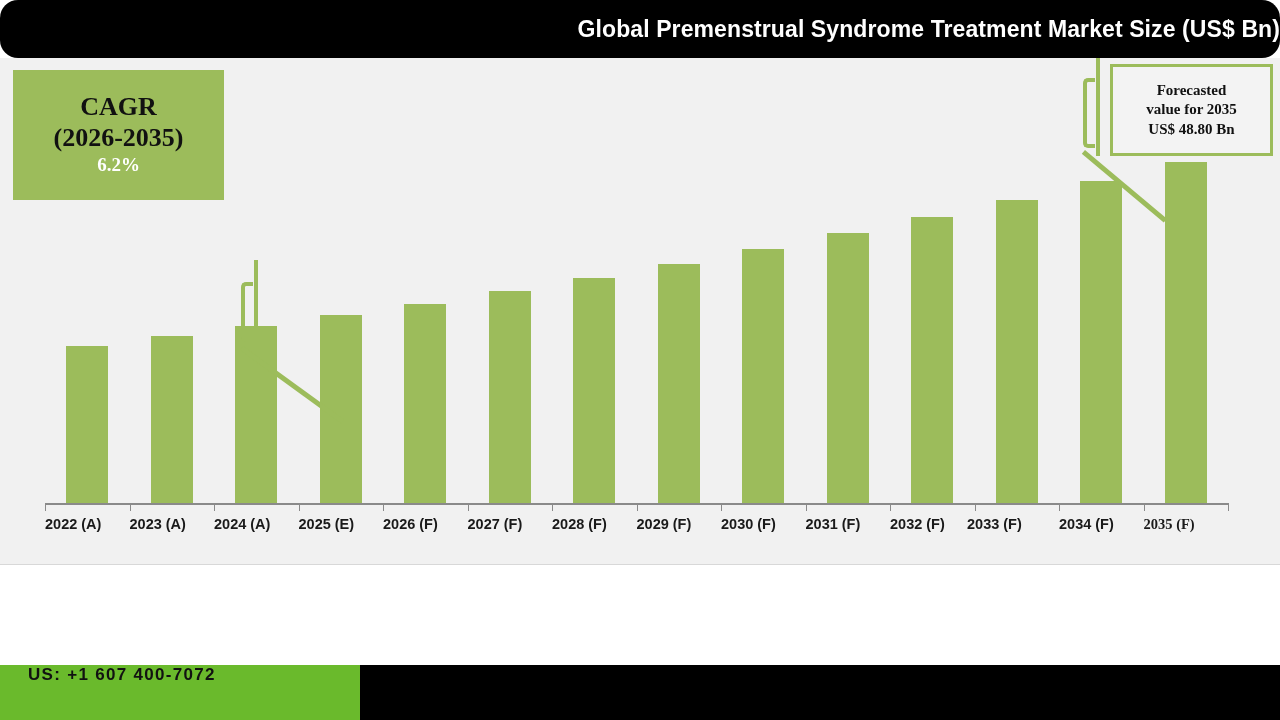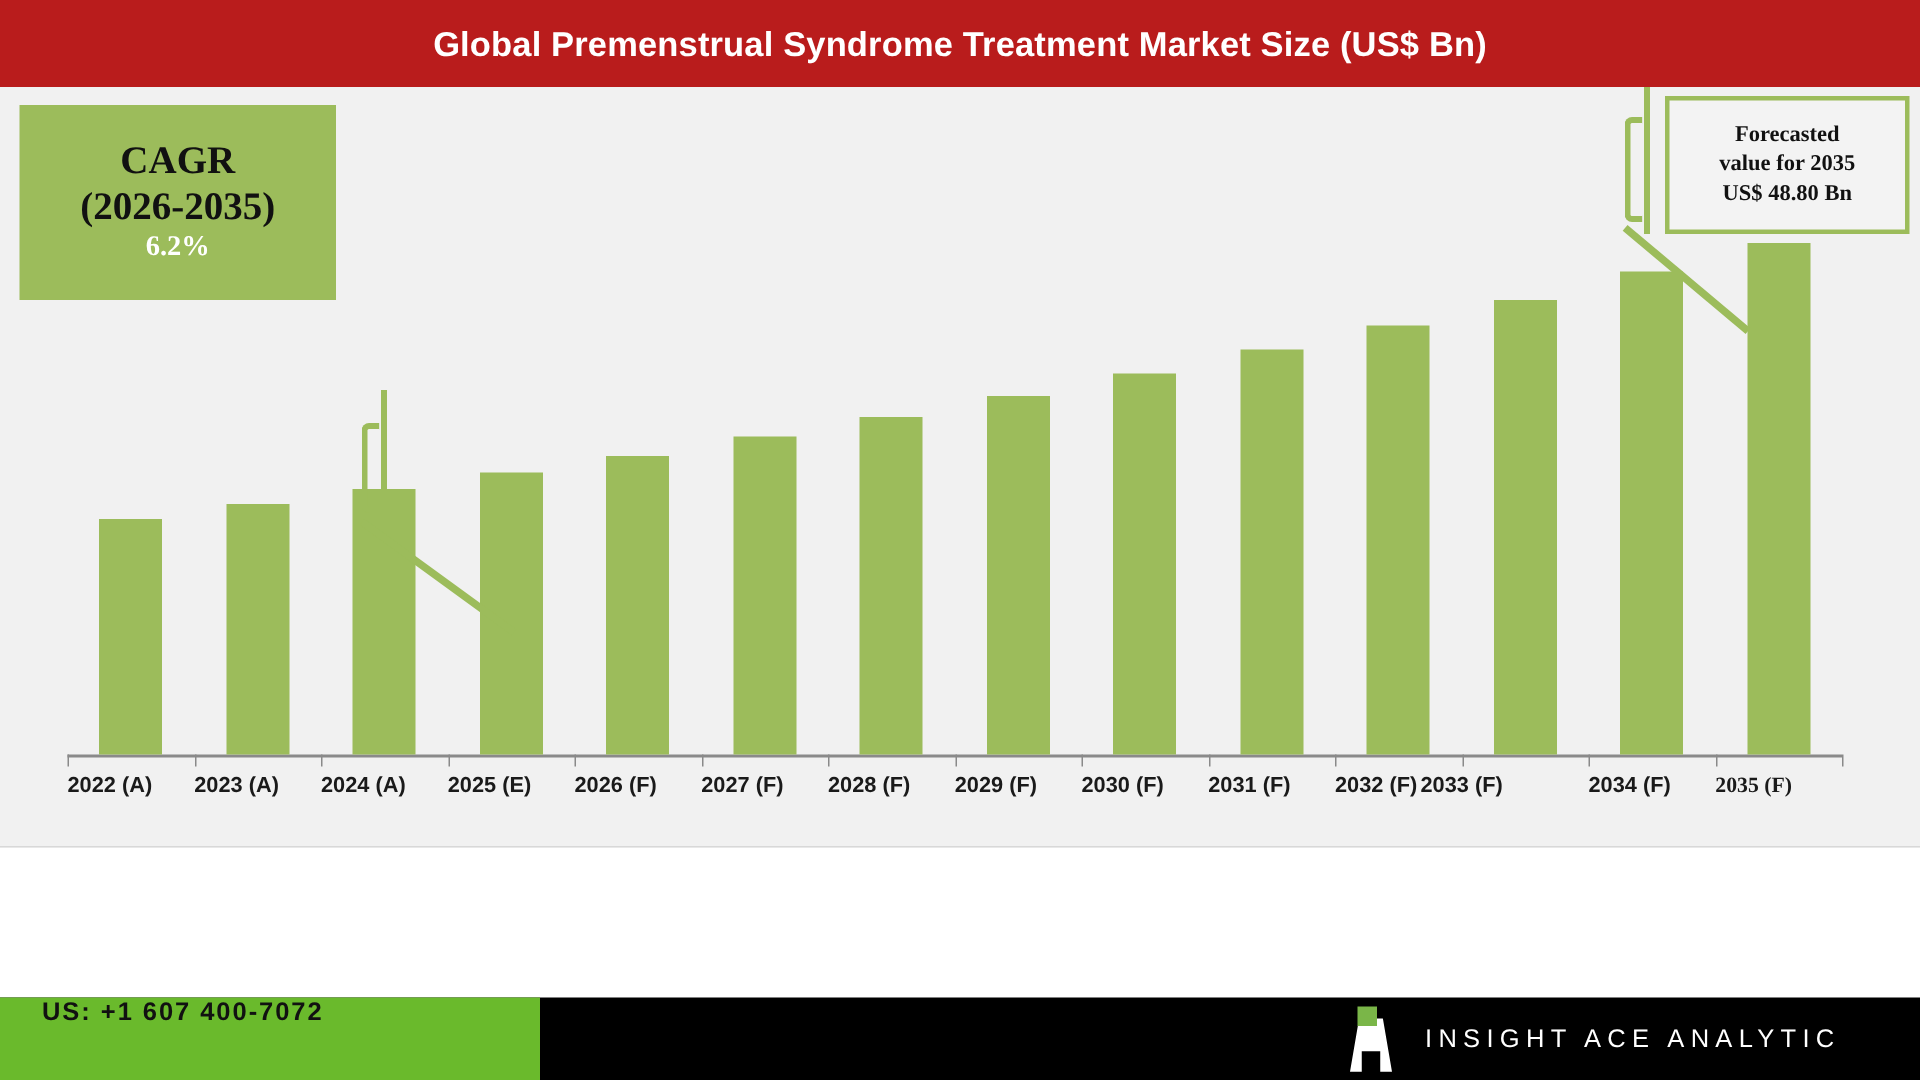--- a/index.html
+++ b/index.html
@@ -9,22 +9,22 @@
     font-family: "Liberation Sans", sans-serif;
     background: #ffffff;
     position: relative;
   }
 
   
   .title-bar {
     position: absolute;
     left: 0; top: 0;
     width: 1280px; height: 58px;
-    background: #b91c1c;
-    display: flex; align-items: center; justify-content: center;
+    background: #000000;
+    display: flex; align-items: center; justify-content: flex-end; border-radius: 18px;
   }
   .title-bar .title-text {
     color: #ffffff;
     font-size: 23px;
     font-weight: bold;
     letter-spacing: 0.1px;
     white-space: nowrap;
   }
 
   
@@ -231,21 +231,21 @@
       <div class="tick" style="left: 721px;"></div>
       <div class="x-label" style="left: 721px; width: 84.5px;">2030 (F)</div>
       <div class="bar" style="left: 826.75px; width: 42px; top: 175px; height: 270px; background: rgb(156, 188, 91);"></div>
       <div class="tick" style="left: 806px;"></div>
       <div class="x-label" style="left: 805.5px; width: 84.5px;">2031 (F)</div>
       <div class="bar" style="left: 911.25px; width: 42px; top: 159px; height: 286px; background: rgb(156, 188, 91);"></div>
       <div class="tick" style="left: 890px;"></div>
       <div class="x-label" style="left: 890px; width: 84.5px;">2032 (F)</div>
       <div class="bar" style="left: 995.75px; width: 42px; top: 142px; height: 303px; background: rgb(156, 188, 91);"></div>
       <div class="tick" style="left: 975px;"></div>
-      <div class="x-label" style="left: 947px; width: 84.5px;">2033 (F)</div>
+      <div class="x-label" style="left: 967px; width: 84.5px;">2033 (F)</div>
       <div class="bar" style="left: 1080.25px; width: 42px; top: 123px; height: 322px; background: rgb(156, 188, 91);"></div>
       <div class="tick" style="left: 1059px;"></div>
       <div class="x-label" style="left: 1059px; width: 84.5px;">2034 (F)</div>
       <div class="bar" style="left: 1164.75px; width: 42px; top: 104px; height: 341px; background: rgb(156, 188, 91);"></div>
       <div class="tick" style="left: 1144px;"></div>
       <div class="x-label" style="left: 1143.5px; width: 84.5px; font-family: Liberation Serif, serif;">2035 (F)</div>
       <div class="tick" style="left: 1228px;"></div>
     </div>
 
   <div class="cagr-box">
@@ -286,20 +286,13 @@
   
   
 
   
 </div>
 
 <div class="bottom-bar">
   <div class="phone-block">
     <div class="phone-text">US: +1 607 400-7072</div>
   </div>
-  <div class="brand-block">
-    <div class="brand-mark">
-      <div class="brand-a"></div>
-      <div class="brand-sq"></div>
-    </div>
-    <div class="brand-text">INSIGHT ACE ANALYTIC</div>
-  </div>
 </div>
 
 </body></html>

